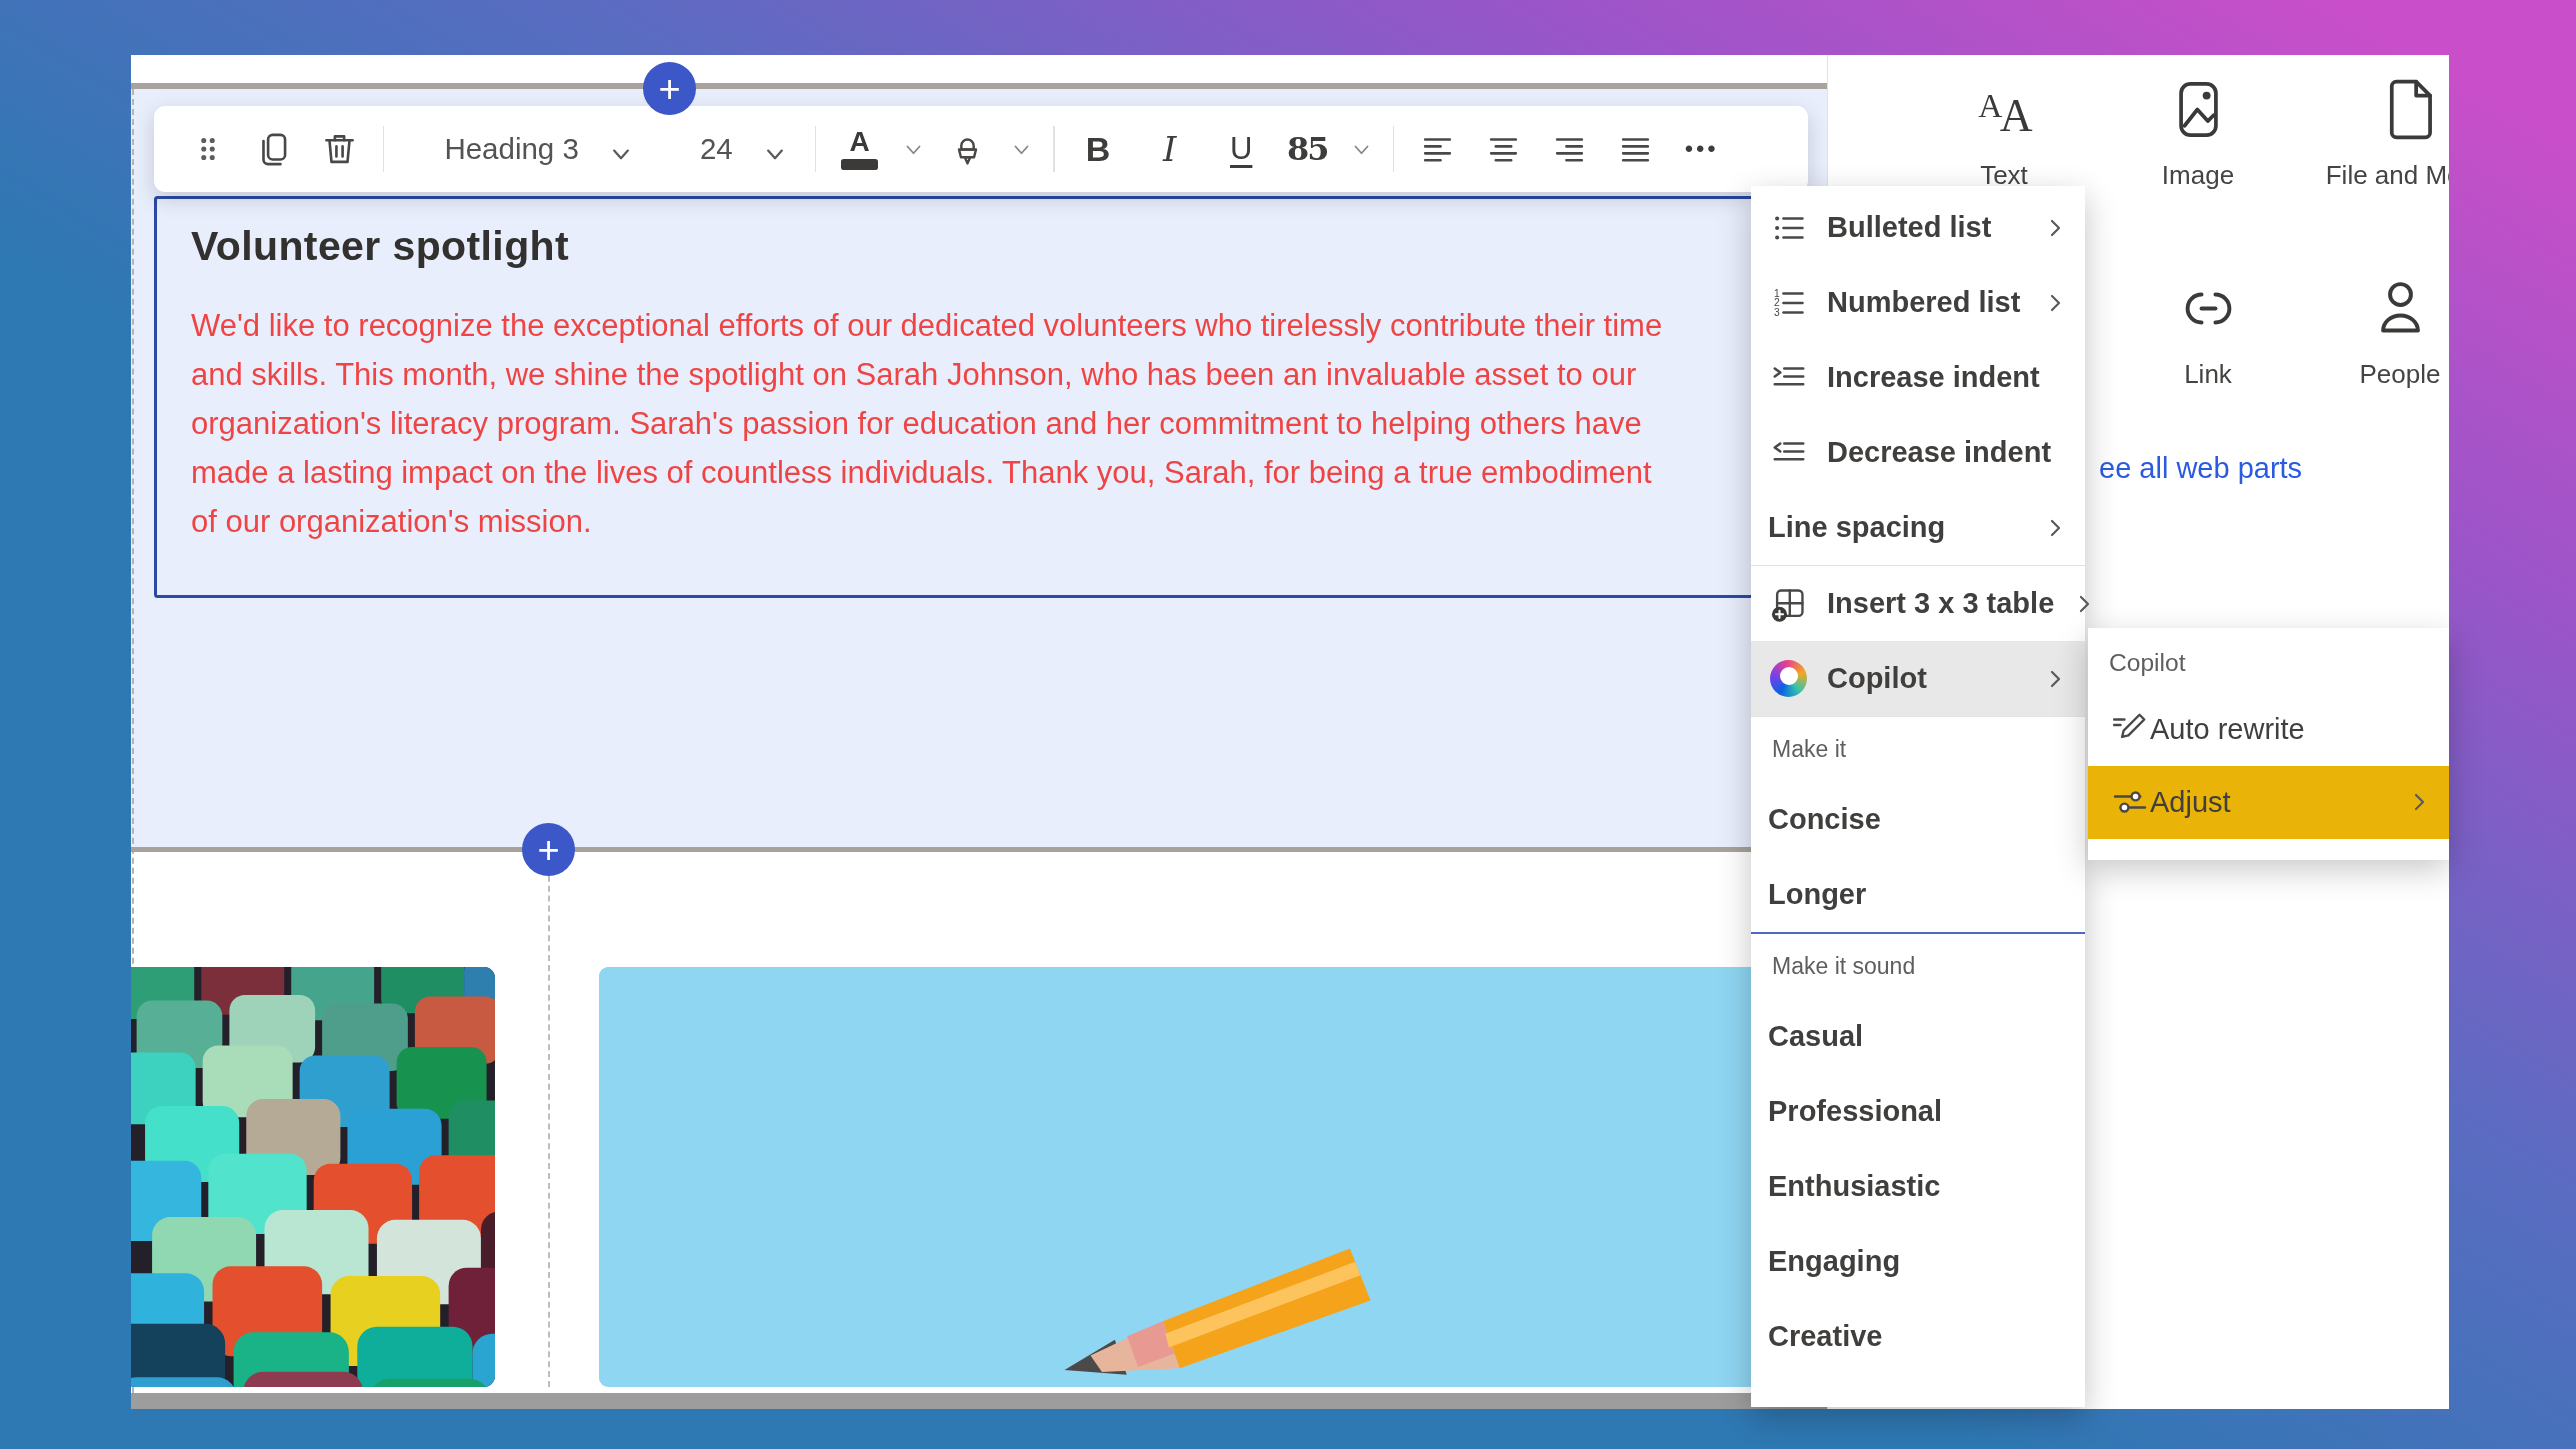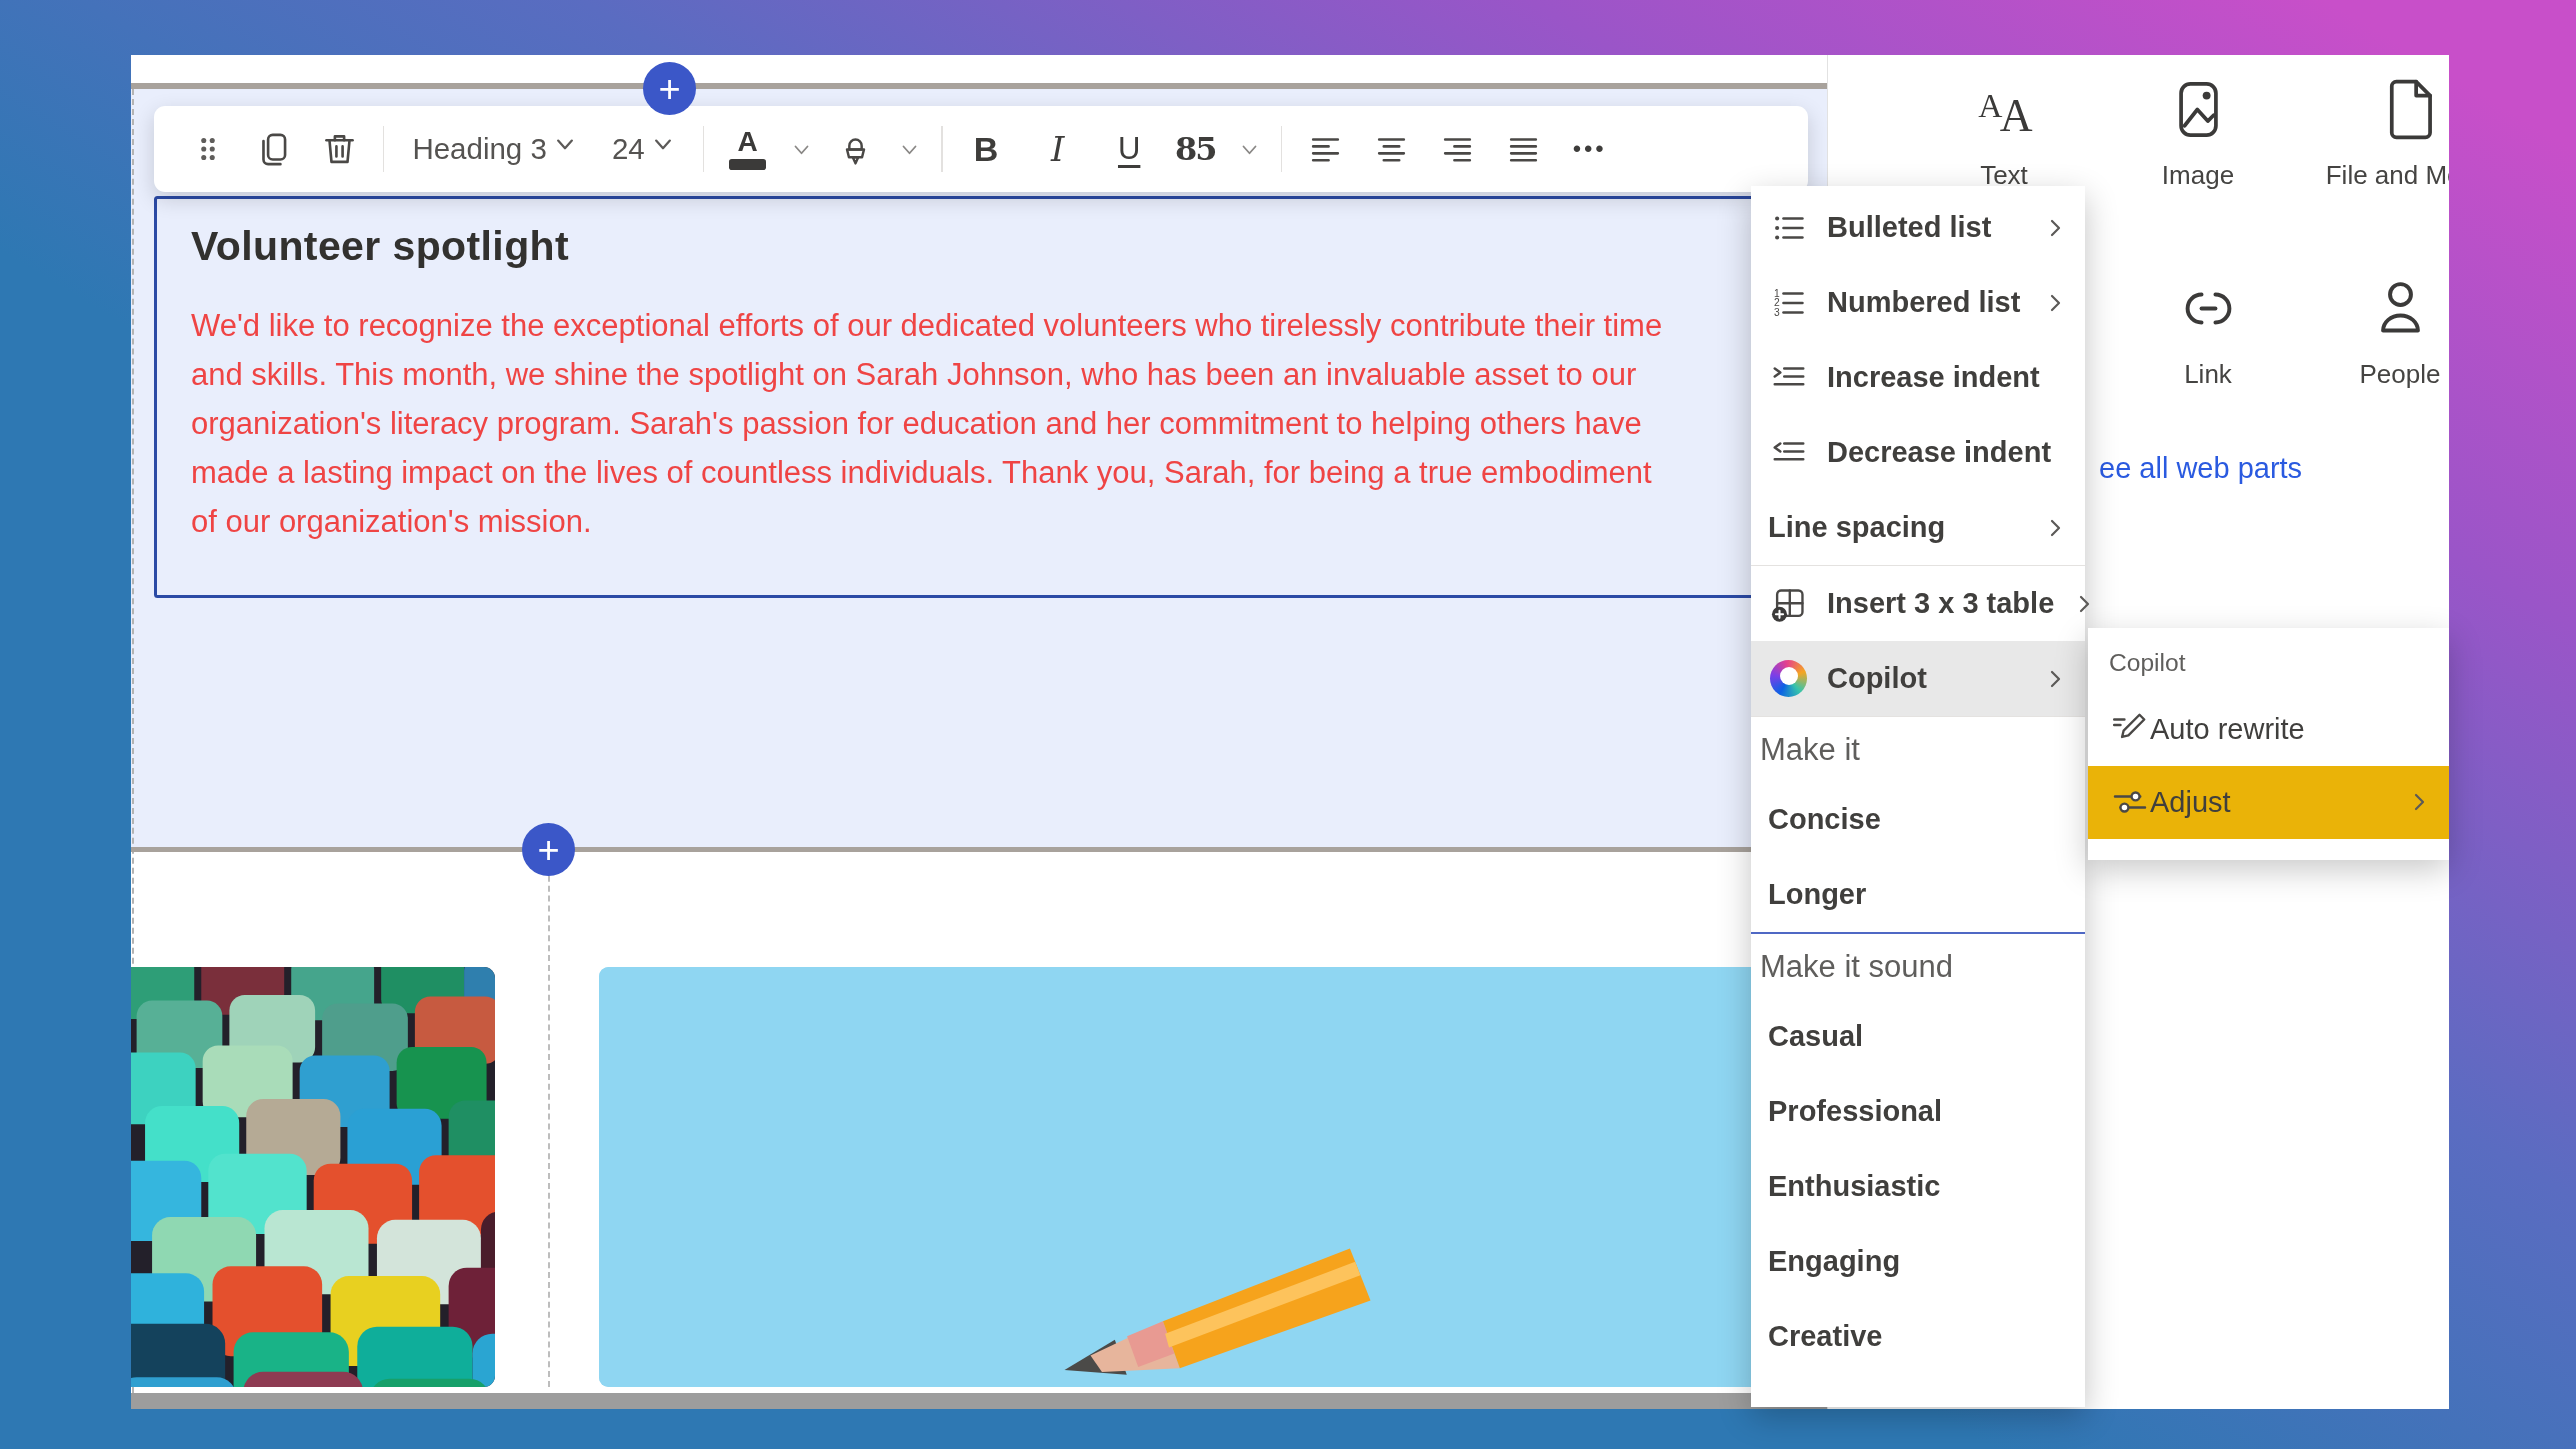--- a/index.html
+++ b/index.html
@@ -17,21 +17,21 @@
   .plus{position:absolute;width:53px;height:53px;border-radius:50%;background:#3b57c8;color:#fff;
     display:flex;align-items:center;justify-content:center;font-size:38px;font-weight:400;line-height:1;z-index:3;}
   .plus1{left:512px;top:7px;}
   .plus2{left:391px;top:768px;}
   
   .toolbar{position:absolute;left:23px;top:51px;width:1654px;height:86px;background:#fff;border-radius:11.2px;
     box-shadow:0 7px 21px rgba(0,0,0,.16);display:flex;align-items:center;padding:0 31px;box-sizing:border-box;gap:21px;z-index:2;}
   .tb-btn{display:flex;align-items:center;justify-content:center;min-width:45px;height:53px;border-radius:5.6px;color:#434240;}
   .tb-div{width:1.4px;height:46px;background:#e3e1df;flex:0 0 auto;}
   .tb-label{font-size:29.5px;color:#555351;}
-  .tb-drop{display:flex;align-items:flex-start;gap:6px;padding:0 7px;}
+  .tb-drop{display:flex;align-items:flex-end;gap:30px;padding:0 7px;margin-left:32px;}
   .glyph-b{font-size:34px;font-weight:700;color:#3e3d3b;}
   .glyph-i{font-family:"DejaVu Serif",serif;font-style:italic;font-size:34px;color:#3e3d3b;padding:0 5.6px;}
   .glyph-u{font-size:31px;color:#3e3d3b;text-decoration:underline;text-underline-offset:5.6px;}
   .glyph-q{font-family:"DejaVu Serif",serif;font-size:32px;font-weight:700;color:#3e3d3b;letter-spacing:-2.1px;}
   .glyph-more{font-size:24px;color:#3e3d3b;letter-spacing:2.8px;}
   .fontcolor{display:flex;flex-direction:column;align-items:center;gap:2.8px;}
   .fontcolor .fc-a{font-size:28px;font-weight:600;color:#3b3a39;line-height:1;}
   .fontcolor .fc-swatch{width:37px;height:11.2px;border-radius:2.8px;background:#3b3a39;}
   
   .textbox{position:absolute;left:23px;top:141px;width:1654px;height:402px;border:3.5px solid #2b4aa5;border-radius:3.5px;
@@ -51,21 +51,21 @@
   
   .menu{position:absolute;left:1751px;top:186px;width:334px;height:1221px;background:#fff;z-index:6;
     box-shadow:0 9.8px 31px rgba(0,0,0,.24);padding-top:4.2px;box-sizing:border-box;}
   .m-row{height:75px;display:flex;align-items:center;padding:0 18px 0 17px;gap:18px;}
   .m-row.highlight{background:#e8e8e8;}
   .m-ic{width:41px;height:41px;flex:0 0 auto;display:flex;align-items:center;justify-content:center;color:#434240;}
   .m-label{font-size:29px;color:#403f3d;flex:1 1 auto;white-space:nowrap;font-weight:bold;}
   .m-chev{width:24px;height:24px;color:#5c5a58;flex:0 0 auto;}
   .m-hr{height:0;border-top:1.4px solid #e4e2e0;margin:0;}
   .m-hr-blue{height:0;border-top:2.1px solid #4f68c4;margin:0;}
-  .m-header{height:65px;display:flex;align-items:center;padding:0 9px;font-size:31px;color:#5f5e5c;}
+  .m-header{height:65px;display:flex;align-items:center;padding:0 21px;font-size:23px;color:#5f5e5c;}
   .copilot-disc{width:37px;height:37px;border-radius:50%;
     background:conic-gradient(from 210deg,#0b62e4,#7b3fe8,#e5418c,#f5a623,#37c5ab,#0b62e4);position:relative;}
   .copilot-disc::after{content:"";position:absolute;left:9.8px;top:7px;width:18px;height:18px;border-radius:50%;background:#fff;}
   
   .submenu{position:absolute;left:2088px;top:628px;width:361px;height:232px;background:#fff;z-index:7;
     box-shadow:0 9.8px 31px rgba(0,0,0,.22);box-sizing:border-box;padding-top:5.6px;}
   .sm-header{height:59px;display:flex;align-items:center;padding:0 21px;font-size:24.6px;color:#5f5e5c;}
   .sm-row{height:73px;display:flex;align-items:center;padding:0 18px 0 21px;}
   .sm-row.highlight{background:#eab308;}
   .sm-label{font-size:29px;color:#403f3d;flex:1 1 auto;white-space:nowrap;}

